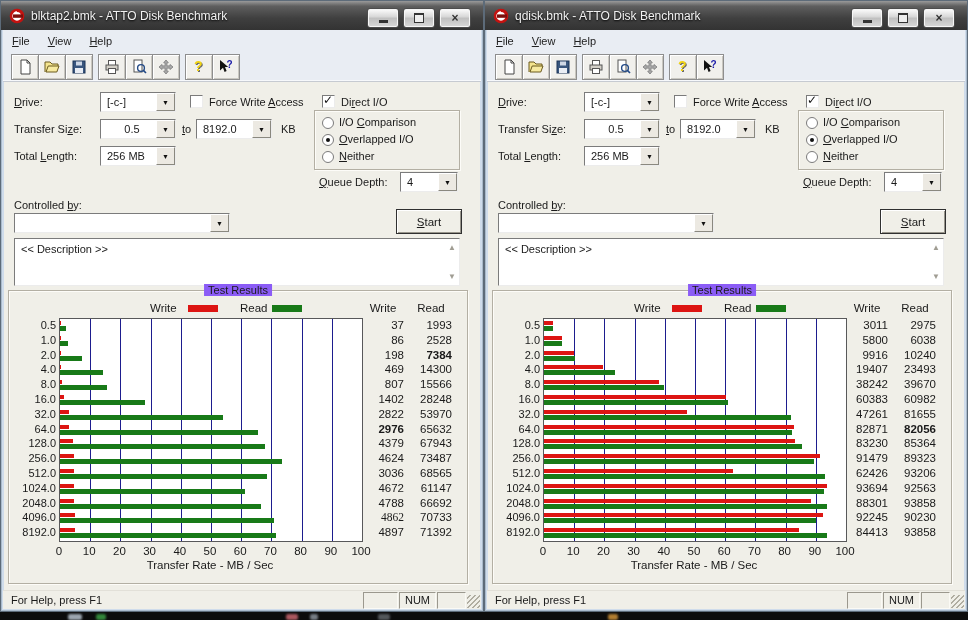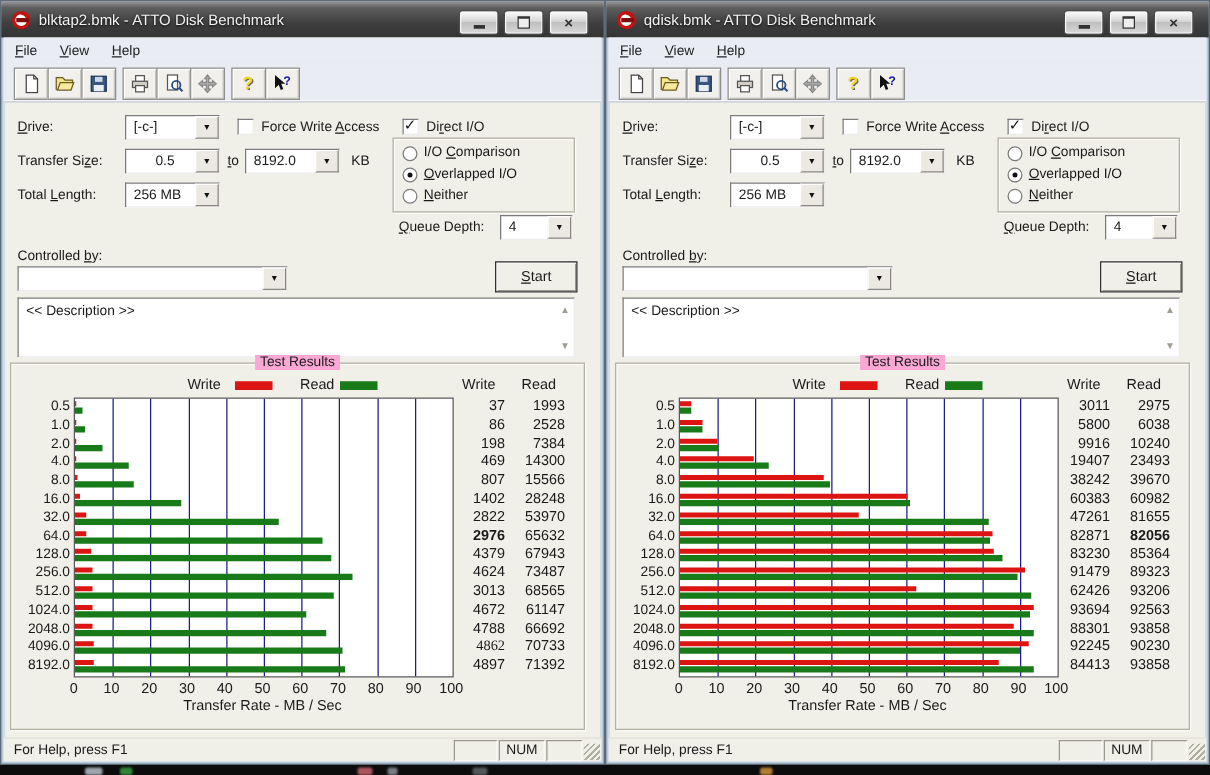--- a/index.html
+++ b/index.html
@@ -38,21 +38,21 @@
   .combo .arrowbox{position:absolute;right:0;top:0;bottom:0;width:17px;background:#ece9e2;
         border:1px solid;border-color:#fff #8a887f #8a887f #fff;display:flex;align-items:center;justify-content:center;}
   .combo .arrowbox span{font-size:7px;color:#111;}
   .checkbox{position:absolute;width:13px;height:13px;background:#fff;border:1px solid;
         border-color:#7b7b7b #ececec #ececec #7b7b7b;box-sizing:border-box;}
   .checkbox .mark{position:absolute;left:0px;top:-3px;font-size:12px;font-weight:bold;color:#111;}
   .radio{position:absolute;width:12px;height:12px;border-radius:50%;background:#fff;
         border:1px solid #7b7b7b;box-sizing:border-box;}
   .radio .dot{position:absolute;left:3px;top:3px;width:4px;height:4px;border-radius:50%;background:#111;}
   .groupbox{position:absolute;border:1px solid #b3afa3;box-shadow:inset 1px 1px 0 #fdfcf8,1px 1px 0 #fdfcf8;}
-  .groupbox .gb-label{position:absolute;top:-7px;background:#f9a8d4;padding:0 4px;}
+  .groupbox .gb-label{position:absolute;top:-7px;background:#8b5cf6;padding:0 4px;}
   .pushbtn{position:absolute;background:#f0efe8;border:1px solid #303030;
         box-shadow:inset 1px 1px 0 #fff,inset -1px -1px 0 #98958b,inset 0 0 0 1px #dcdad2;
         display:flex;align-items:center;justify-content:center;font-size:11.5px;}
   .descbox{position:absolute;background:#fff;border:1px solid;border-color:#7b7b7b #ececec #ececec #7b7b7b;box-sizing:border-box;}
   .desc-text{position:absolute;left:6px;top:4px;text-align:center;}
   .scroll-arrow{position:absolute;right:3px;font-size:8px;color:#a09d93;}
   
   .legend-swatch{position:absolute;width:30px;height:7px;}
   .plot{position:absolute;background:#fff;border:1px solid #58585a;box-sizing:content-box;}
   .gridline{position:absolute;top:0;bottom:0;width:1px;background:#1d1d8e;}
@@ -337,30 +337,30 @@
           <div style="height: 14.8px; line-height: 14.8px;">37</div>
           <div style="height: 14.8px; line-height: 14.8px;">86</div>
           <div style="height: 14.8px; line-height: 14.8px; margin-left: 12px;">198</div>
           <div style="height: 14.8px; line-height: 14.8px;">469</div>
           <div style="height: 14.8px; line-height: 14.8px;">807</div>
           <div style="height: 14.8px; line-height: 14.8px;">1402</div>
           <div style="height: 14.8px; line-height: 14.8px;">2822</div>
           <div style="height: 14.8px; line-height: 14.8px; font-weight: bold;">2976</div>
           <div style="height: 14.8px; line-height: 14.8px;">4379</div>
           <div style="height: 14.8px; line-height: 14.8px;">4624</div>
-          <div style="height: 14.8px; line-height: 14.8px;">3013</div>
+          <div style="height: 14.8px; line-height: 14.8px;">3036</div>
           <div style="height: 14.8px; line-height: 14.8px;">4672</div>
           <div style="height: 14.8px; line-height: 14.8px;">4788</div>
           <div style="height: 14.8px; line-height: 14.8px; font-family: Liberation Serif, serif;">4862</div>
           <div style="height: 14.8px; line-height: 14.8px;">4897</div>
         </div>
   <div class="valcol" style="position:absolute;left:410px;top:318px;width:42px;font-size:11.5px">
           <div style="height: 14.8px; line-height: 14.8px;">1993</div>
           <div style="height: 14.8px; line-height: 14.8px;">2528</div>
-          <div style="height: 14.8px; line-height: 14.8px;">7384</div>
+          <div style="height: 14.8px; line-height: 14.8px; font-weight: bold;">7384</div>
           <div style="height: 14.8px; line-height: 14.8px;">14300</div>
           <div style="height: 14.8px; line-height: 14.8px;">15566</div>
           <div style="height: 14.8px; line-height: 14.8px;">28248</div>
           <div style="height: 14.8px; line-height: 14.8px;">53970</div>
           <div style="height: 14.8px; line-height: 14.8px;">65632</div>
           <div style="height: 14.8px; line-height: 14.8px;">67943</div>
           <div style="height: 14.8px; line-height: 14.8px;">73487</div>
           <div style="height: 14.8px; line-height: 14.8px;">68565</div>
           <div style="height: 14.8px; line-height: 14.8px;">61147</div>
           <div style="height: 14.8px; line-height: 14.8px;">66692</div>

